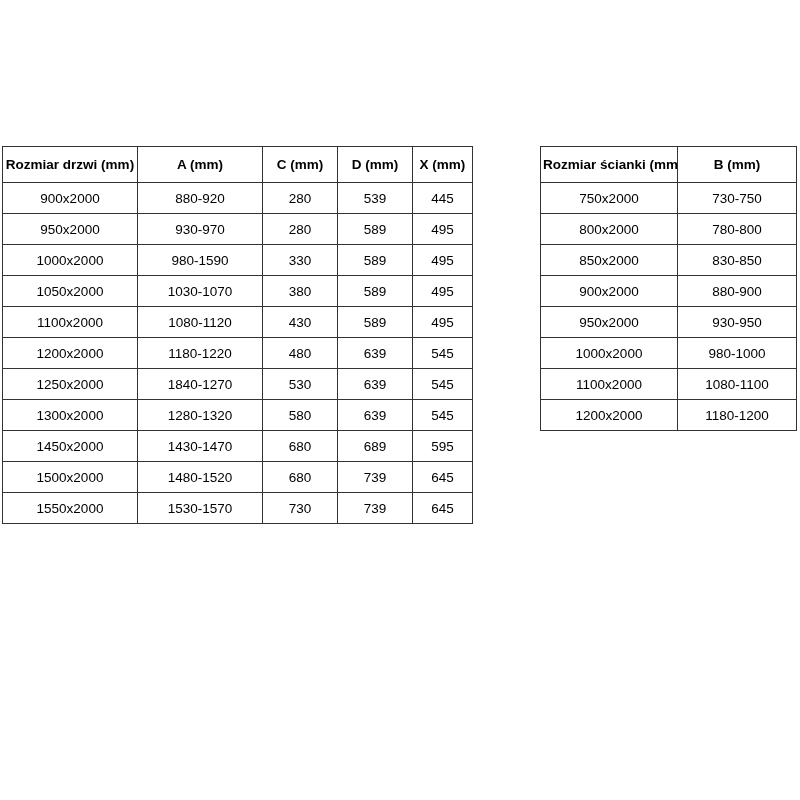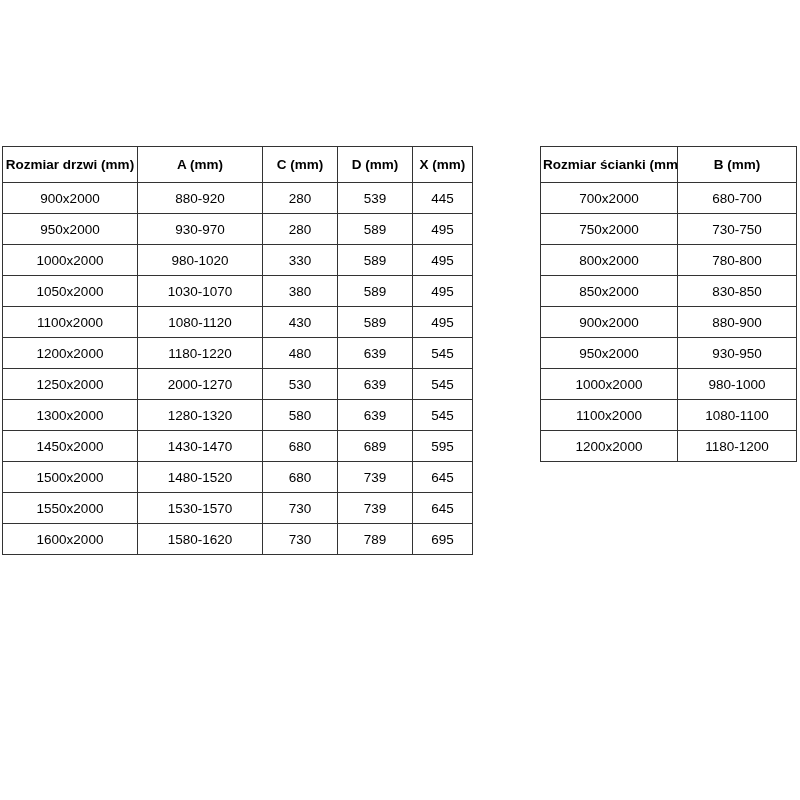--- a/index.html
+++ b/index.html
@@ -81,21 +81,21 @@
       </tr>
       <tr>
         <td>950x2000</td>
         <td>930-970</td>
         <td>280</td>
         <td>589</td>
         <td>495</td>
       </tr>
       <tr>
         <td>1000x2000</td>
-        <td>980-1020</td>
+        <td>980-1590</td>
         <td>330</td>
         <td>589</td>
         <td>495</td>
       </tr>
       <tr>
         <td>1050x2000</td>
         <td>1030-1070</td>
         <td>380</td>
         <td>589</td>
         <td>495</td>
@@ -109,21 +109,21 @@
       </tr>
       <tr>
         <td>1200x2000</td>
         <td>1180-1220</td>
         <td>480</td>
         <td>639</td>
         <td>545</td>
       </tr>
       <tr>
         <td>1250x2000</td>
-        <td>2000-1270</td>
+        <td>1840-1270</td>
         <td>530</td>
         <td>639</td>
         <td>545</td>
       </tr>
       <tr>
         <td>1300x2000</td>
         <td>1280-1320</td>
         <td>580</td>
         <td>639</td>
         <td>545</td>
@@ -141,48 +141,37 @@
         <td>680</td>
         <td>739</td>
         <td>645</td>
       </tr>
       <tr>
         <td>1550x2000</td>
         <td>1530-1570</td>
         <td>730</td>
         <td>739</td>
         <td>645</td>
-      </tr>
-      <tr>
-        <td>1600x2000</td>
-        <td>1580-1620</td>
-        <td>730</td>
-        <td>789</td>
-        <td>695</td>
       </tr>
     </tbody>
   </table>
 
 <table class="spec" id="wall-table">
     <colgroup>
       <col style="width: 137px;">
       <col style="width: 119px;">
     </colgroup>
     <thead>
       <tr>
         <th>Rozmiar ścianki (mm)</th>
         <th>B (mm)</th>
       </tr>
     </thead>
     <tbody>
       <tr>
-        <td>700x2000</td>
-        <td>680-700</td>
-      </tr>
-      <tr>
         <td>750x2000</td>
         <td>730-750</td>
       </tr>
       <tr>
         <td>800x2000</td>
         <td>780-800</td>
       </tr>
       <tr>
         <td>850x2000</td>
         <td>830-850</td>

